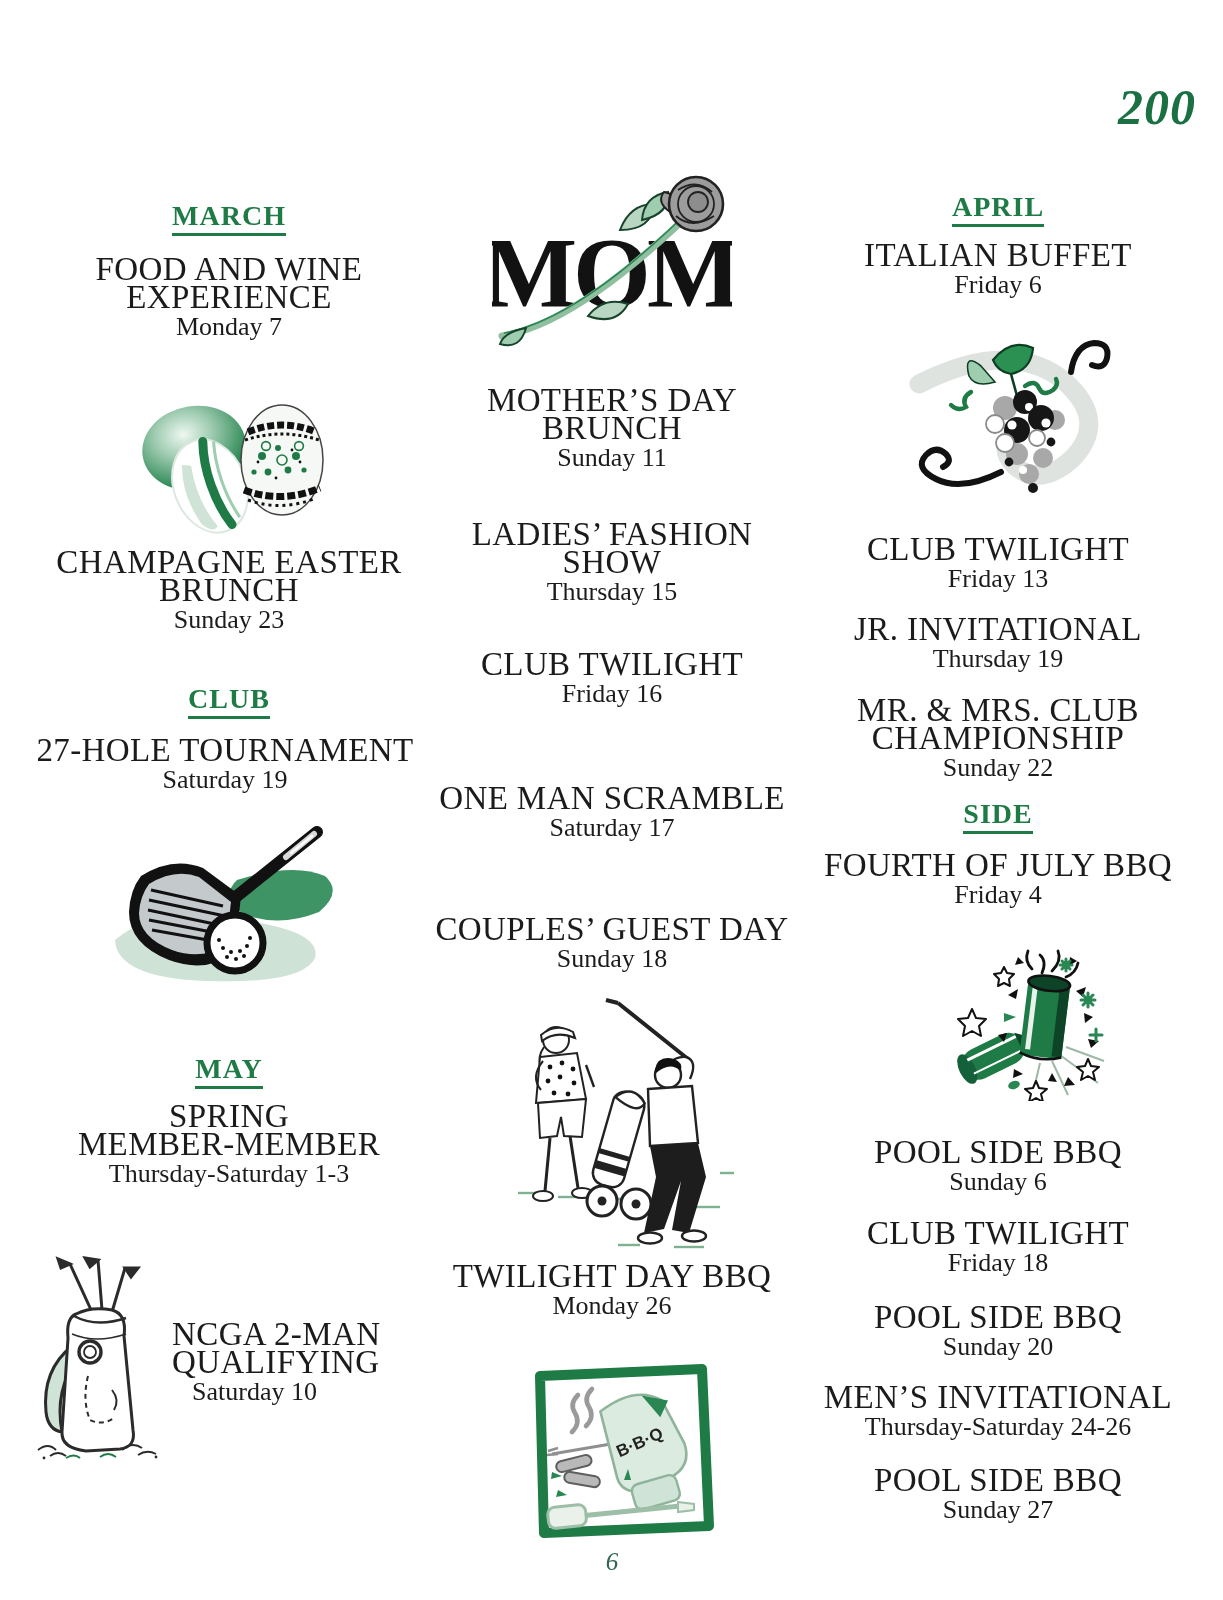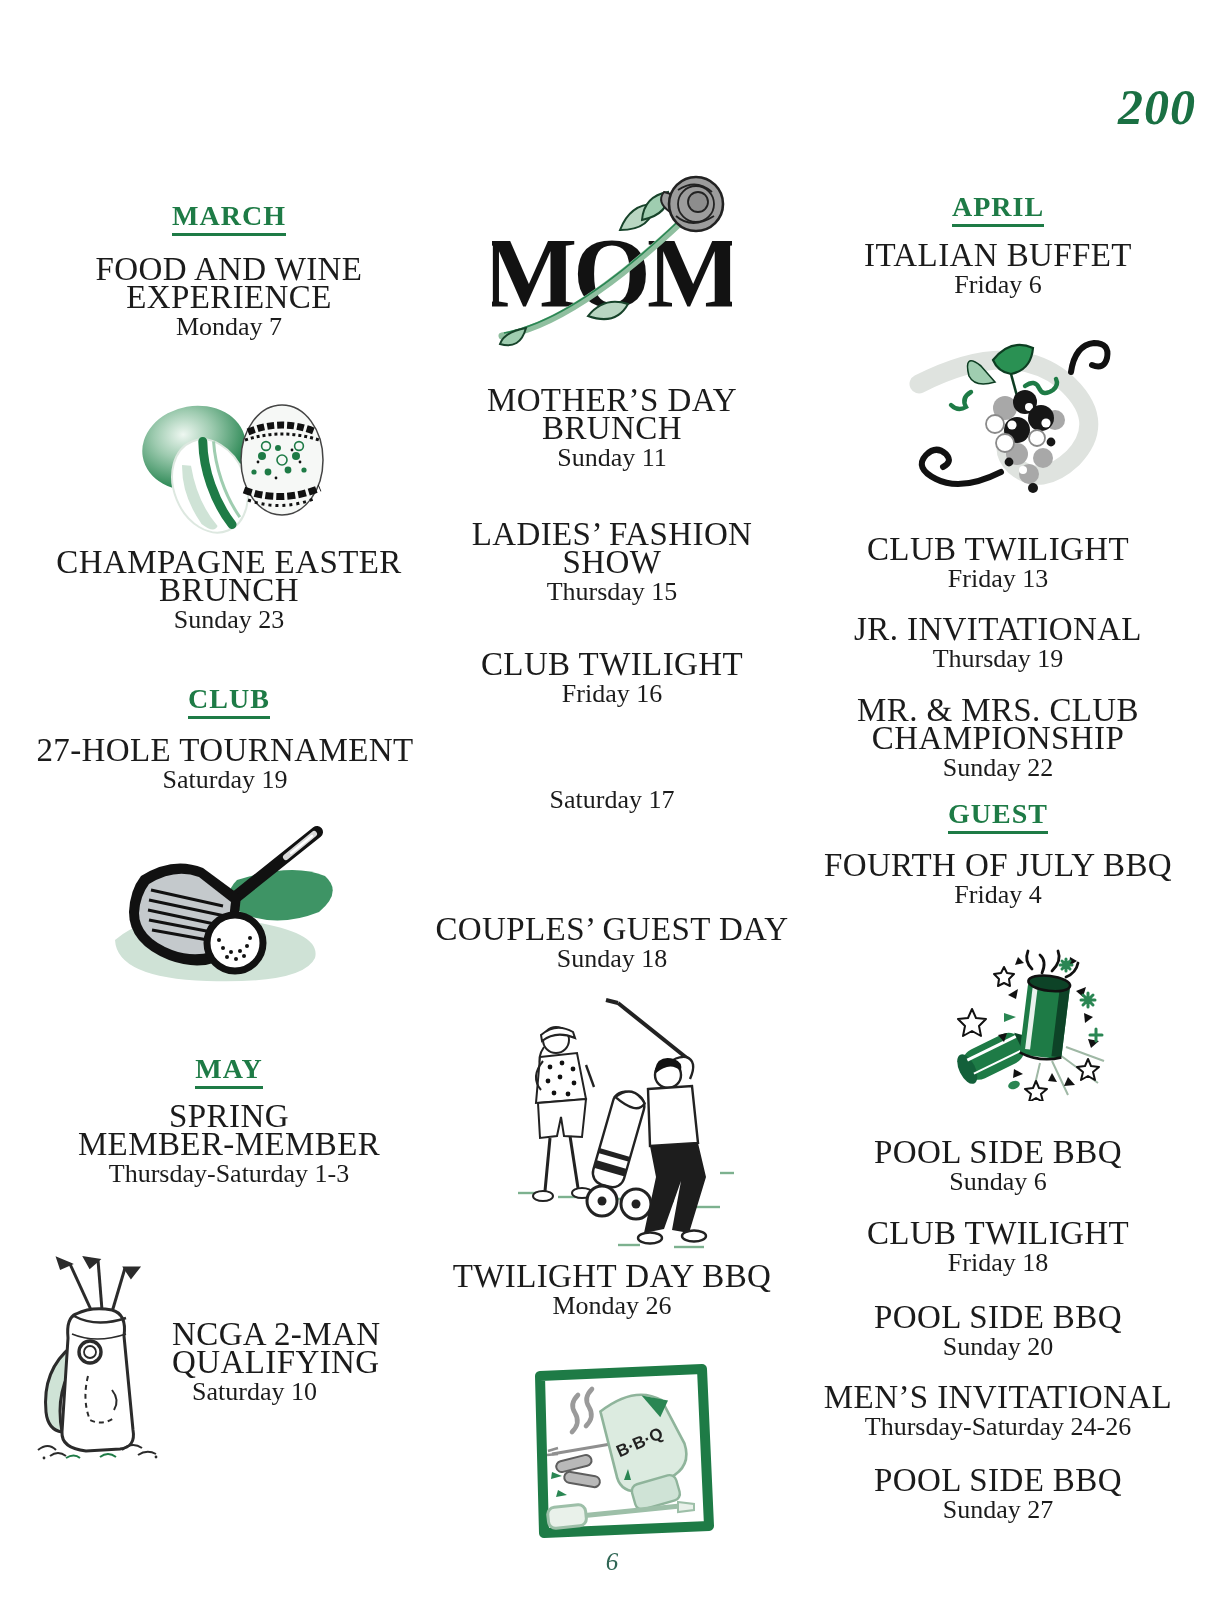--- a/index.html
+++ b/index.html
@@ -215,20 +215,21 @@
   <div class="t">LADIES’ FASHION SHOW</div>
   <div class="d">Thursday 15</div>
 </div>
 
 <div class="event" style="left:420px;top:650px;width:384px">
   <div class="t">CLUB TWILIGHT</div>
   <div class="d">Friday 16</div>
 </div>
 
 <div class="event" style="left:420px;top:784px;width:384px">
+  <div class="t">ONE MAN SCRAMBLE</div>
   <div class="d">Saturday 17</div>
 </div>
 
 <div class="event" style="left:420px;top:915px;width:384px">
   <div class="t">COUPLES’ GUEST DAY</div>
   <div class="d">Sunday 18</div>
 </div>
 
 <svg class="abs" style="left:498px;top:995px" width="245" height="262" viewBox="0 0 245 262">
   <g stroke="#7db18f" stroke-width="2.4" fill="none">
@@ -382,21 +383,21 @@
   <div class="d">Thursday 19</div>
 </div>
 
 <div class="event" style="left:806px;top:696px;width:384px">
   <div class="t">MR. &amp; MRS. CLUB</div>
   <div class="t">CHAMPIONSHIP</div>
   <div class="d">Sunday 22</div>
 </div>
 
 <div class="month" style="left:806px;top:798px;width:384px">
-  <span class="ul">GUEST</span>
+  <span class="ul">SIDE</span>
 </div>
 
 <div class="event" style="left:806px;top:851px;width:384px">
   <div class="t">FOURTH OF JULY BBQ</div>
   <div class="d">Friday 4</div>
 </div>
 
 <svg class="abs" style="left:948px;top:943px" width="162" height="158" viewBox="0 0 162 158">
   <g stroke="#9fb8a5" stroke-width="2" fill="none">
     <line x1="112" y1="112" x2="150" y2="140"></line>

